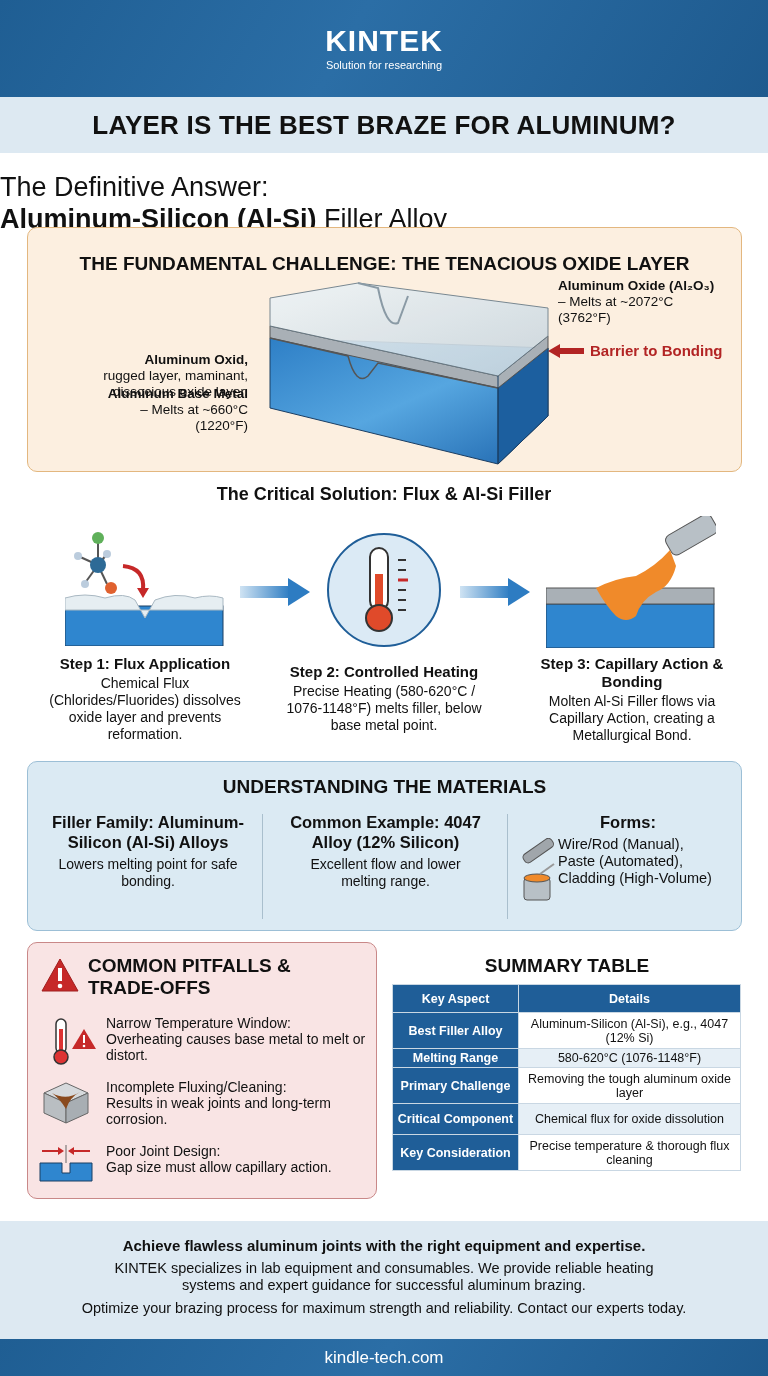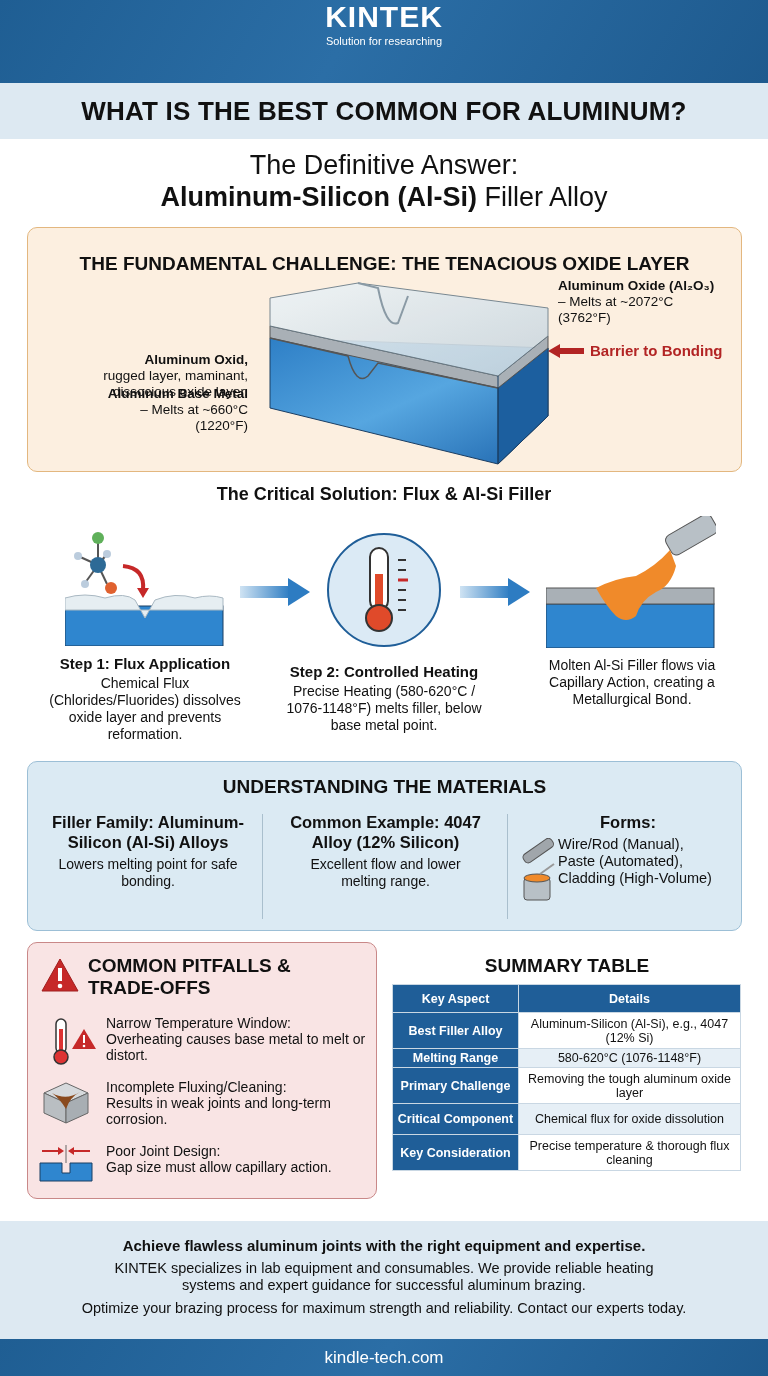--- a/index.html
+++ b/index.html
@@ -1,22 +1,22 @@
 <!DOCTYPE html>
 <html><head>
 <meta charset="utf-8">
 <style>
   * { box-sizing: border-box; margin: 0; padding: 0; }
   body { width: 768px; height: 1376px; background: #fff; font-family: "Liberation Sans", "DejaVu Sans", sans-serif; color: #111; position: relative; overflow: hidden; }
-  .header { height: 83px; background: linear-gradient(120deg, #1f5e93 0%, #2b6ea6 45%, #1e5a8e 100%); text-align: center; color: #fff; padding-top: 0; }
+  .header { height: 97px; background: linear-gradient(120deg, #1f5e93 0%, #2b6ea6 45%, #1e5a8e 100%); text-align: center; color: #fff; padding-top: 24px; }
   .logo { font-size: 30px; font-weight: bold; letter-spacing: 1px; line-height: 34px; }
   .tagline { font-size: 11px; margin-top: 1px; }
   .titlebar { height: 56px; background: #dde9f2; display: flex; align-items: center; justify-content: center; }
   .titlebar h1 { font-size: 26px; font-weight: bold; letter-spacing: 0.2px; }
-  .answer { text-align: center; padding-top: 10px; height: 88px; border-radius: 9px; }
+  .answer { text-align: left; padding-top: 18px; height: 88px; border-radius: 9px; }
   .answer .l1 { font-size: 27px; line-height: 32px; }
   .answer .l2 { font-size: 27px; line-height: 32px; }
   .answer .l2 b { font-weight: bold; }
 
   .challenge { position: absolute; left: 27px; top: 227px; width: 715px; height: 245px; background: #fcefe0; border: 1.5px solid #e3b77f; border-radius: 10px; }
   .challenge h2 { text-align: center; font-size: 19px; font-weight: bold; margin-top: 25px; }
   .lbl { position: absolute; font-size: 13.5px; line-height: 16px; }
   .lbl b { font-weight: bold; }
   .lbl.right { text-align: right; }
   .barrier { position: absolute; left: 520px; top: 114px; color: #b22424; font-size: 15px; font-weight: bold; display: flex; align-items: center; gap: 6px; }
@@ -54,21 +54,21 @@
   .footer { position: absolute; top: 1339px; left: 0; width: 768px; height: 37px; background: linear-gradient(120deg, #1f5e93, #2b6ea6 50%, #1e5a8e); color: #fff; text-align: center; font-size: 17px; line-height: 37px; }
 </style>
 </head>
 <body>
 
 <div class="header">
   <div class="logo">KINTEK</div>
   <div class="tagline">Solution for researching</div>
 </div>
 <div class="titlebar">
-  <h1>WHAT IS THE BEST COMMON FOR ALUMINUM?</h1>
+  <h1>LAYER IS THE BEST BRAZE FOR ALUMINUM?</h1>
 </div>
 <div class="answer">
   <div class="l1">The Definitive Answer:</div>
   <div class="l2"><b>Aluminum-Silicon (Al-Si)</b><span> Filler Alloy</span></div>
 </div>
 
 <div class="challenge">
   <h2>THE FUNDAMENTAL CHALLENGE: THE TENACIOUS OXIDE LAYER</h2>
   <div class="lbl right" style="left:30px; top:76px; width:190px;margin-top:48px;">
     <b>Aluminum Oxid,</b><br>
@@ -177,20 +177,21 @@
 
 <div class="step" style="left:35px;">
   <div class="t">Step 1: Flux Application</div>
   <div class="d">Chemical Flux (Chlorides/Fluorides) dissolves oxide layer and prevents reformation.</div>
 </div>
 <div class="step" style="left:274px;margin-top:8px;">
   <div class="t">Step 2: Controlled Heating</div>
   <div class="d">Precise Heating (580-620°C / 1076-1148°F) melts filler, below base metal point.</div>
 </div>
 <div class="step" style="left:522px;">
+  <div class="t">Step 3: Capillary Action &amp; Bonding</div>
   <div class="d">Molten Al-Si Filler flows via Capillary Action, creating a Metallurgical Bond.</div>
 </div>
 
 <div class="materials">
   <h2>UNDERSTANDING THE MATERIALS</h2>
   <div class="mcol" style="left:20px; width:200px;">
     <div class="t">Filler Family: Aluminum-Silicon (Al-Si) Alloys</div>
     <div class="d">Lowers melting point for safe bonding.</div>
   </div>
   <div class="mdiv" style="left:234px;"></div>

